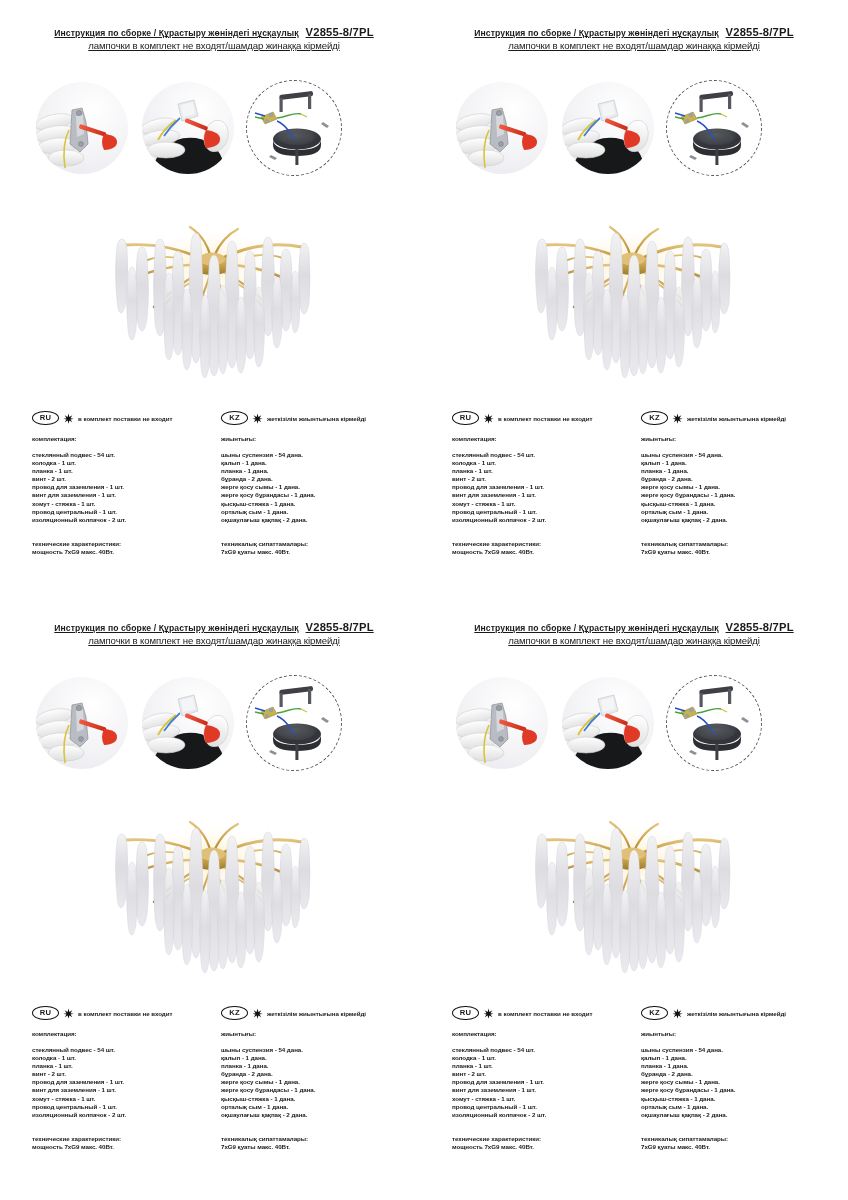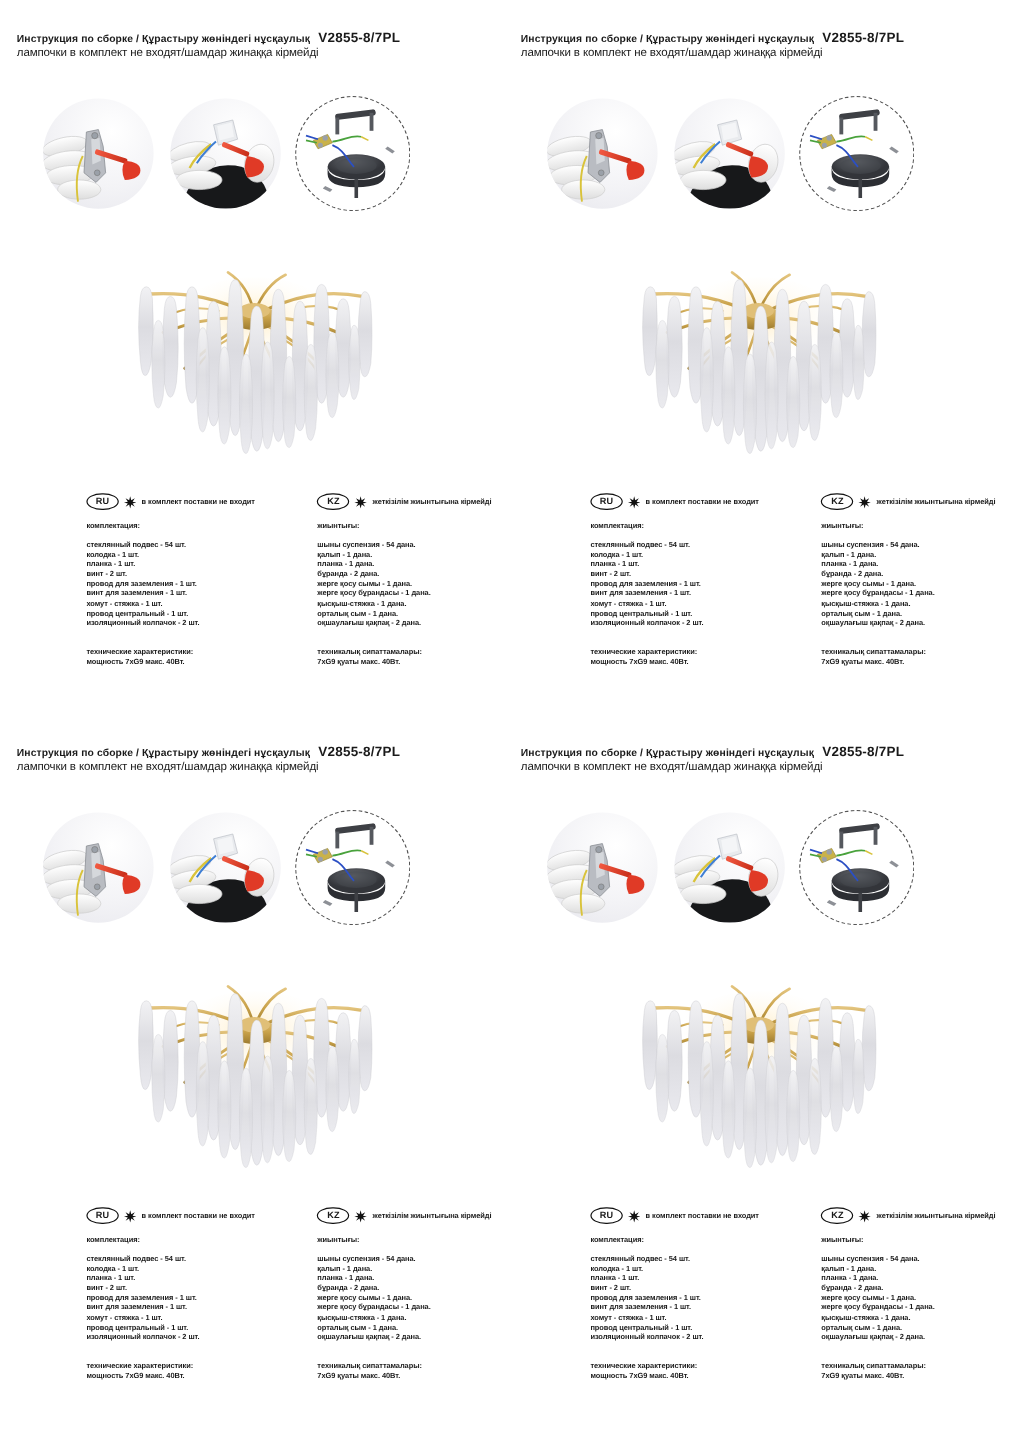--- a/index.html
+++ b/index.html
@@ -29,20 +29,22 @@
   }
   .panel.p1 { left: 14px;  top: 15px; }
   .panel.p2 { left: 434px; top: 15px; }
   .panel.p3 { left: 14px;  top: 610px; }
   .panel.p4 { left: 434px; top: 610px; }
 
   
   .hdr {
     position: absolute;
     left: 0; right: 0; top: 12px;
+    text-align: center;
+    text-decoration: underline;
   }
   .hdr-line1 {
     font-size: 8.6px;
     font-weight: bold;
     letter-spacing: .1px;
     white-space: nowrap;
     line-height: 11px;
   }
   .hdr-model {
     font-size: 11.2px;
@@ -109,21 +111,21 @@
   
   .legend {
     position: absolute;
     left: 18px;
     top: 396px;
     width: 366px;
     height: 170px;
     display: flex;
     gap: 12px;
   }
-  .lang-col { width: 177px; position: relative; margin-left: 40px; }
+  .lang-col { width: 177px; position: relative; }
 
   .lang-head {
     display: flex;
     align-items: center;
     gap: 4px;
     height: 14px;
   }
   .lang-badge {
     display: inline-flex;
     align-items: center;

